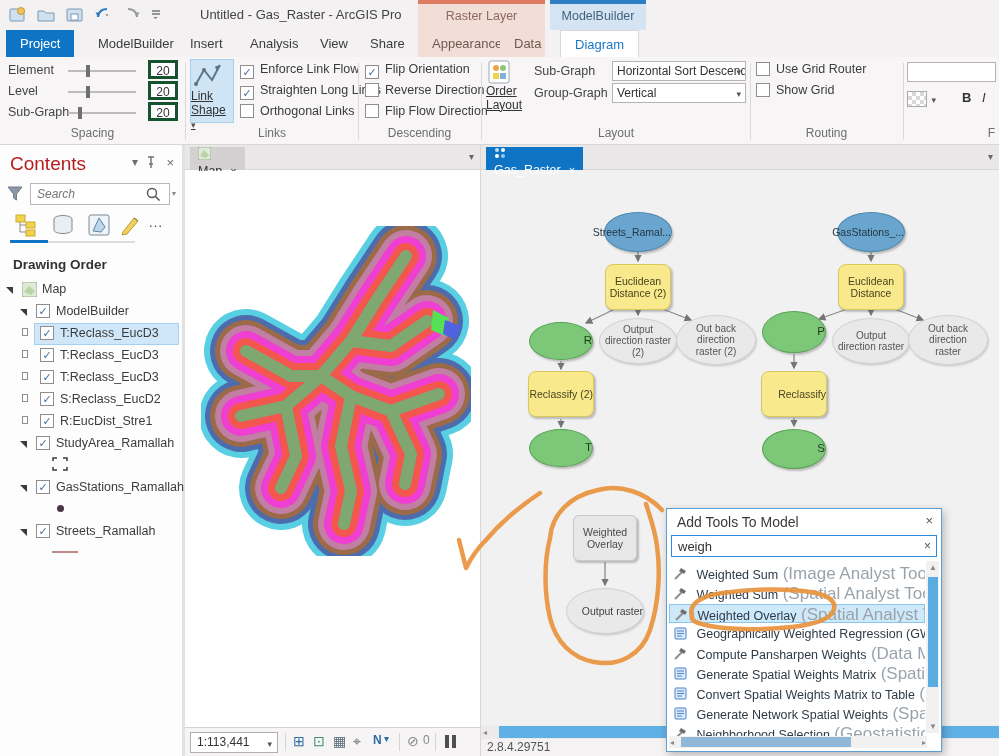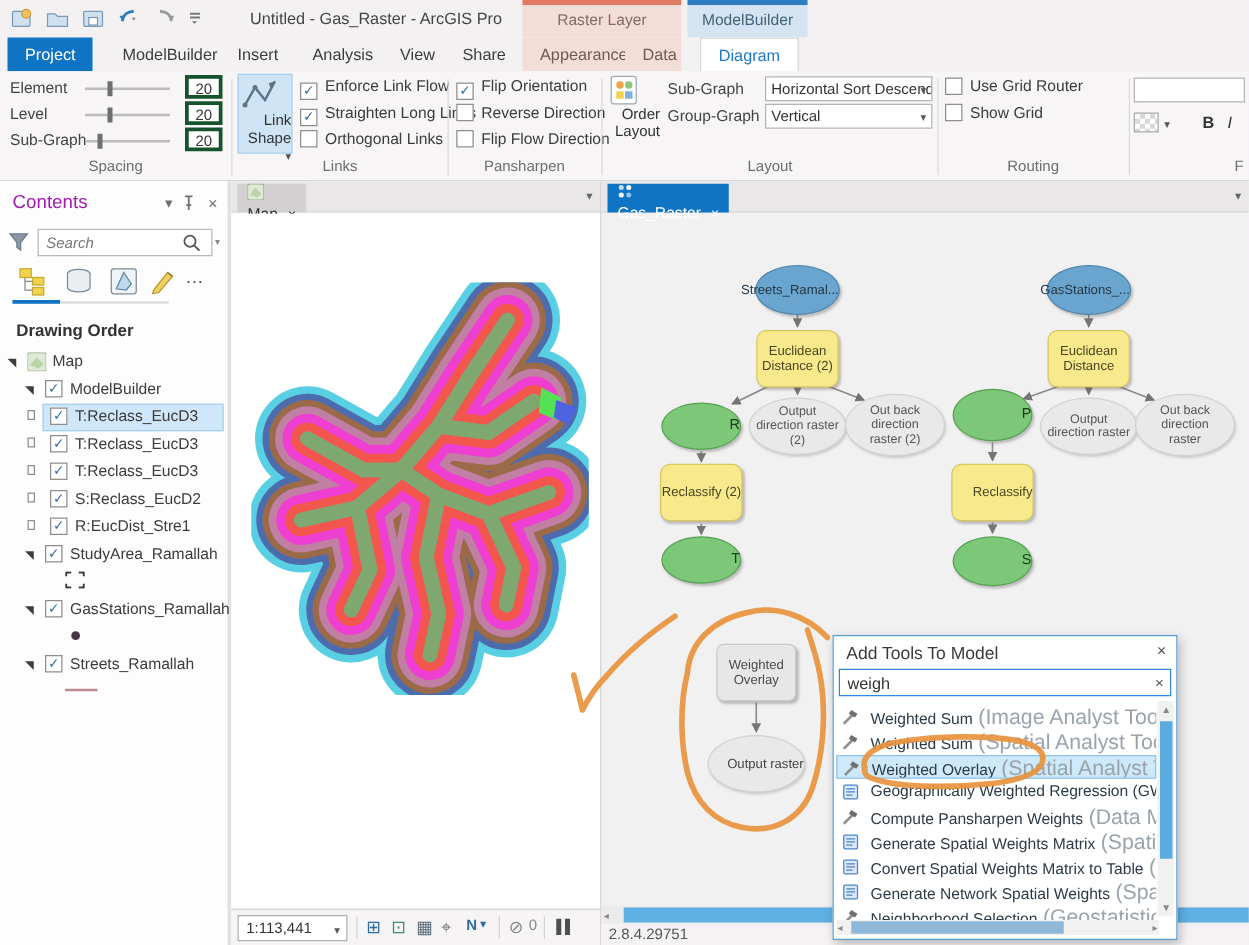--- a/index.html
+++ b/index.html
@@ -31,39 +31,39 @@
   
   #ribbon { left:0; top:57px; width:999px; height:88px; background:#f7f5f6; border-bottom:1px solid #d8d6d7; }
   .grp-label { position:absolute; bottom:4px; width:100%; text-align:center; font-size:12px; color:#6e6e6e; }
   .vsep { position:absolute; top:6px; bottom:4px; width:1px; background:#ddd9da; }
   .sp-label { font-size:12.5px; color:#444; }
   .slider { position:absolute; height:2px; background:#bdbbbc; }
   .sl-thumb { position:absolute; top:-5px; width:4px; height:12px; background:#6f6f6f; }
   .numbox { position:absolute; width:30px; height:19px; border:3px solid #14532d; background:#fff; font-size:12px; color:#333; text-align:center; line-height:17px; }
   .cbrow { position:absolute; height:16px; font-size:12.5px; color:#3c3c3c; white-space:nowrap; }
   .cb { display:inline-block; width:14px; height:14px; border:1px solid #8f8d8e; background:#fff; vertical-align:-3px; margin-right:6px; text-align:center; line-height:13px; font-size:11px; color:#3c6e9f; }
-  .bigbtn { position:absolute; text-align:right; font-size:12px; color:#333; }
+  .bigbtn { position:absolute; text-align:left; font-size:12px; color:#333;text-decoration:underline; }
   .bigbtn .blabel { line-height:1.15; }
   #linkshape-btn { background:#cfe5f6; border:1px solid #a9cfec; }
   .dd-caret { font-size:9px; color:#555; }
   .combo { position:absolute; height:20px; border:1px solid #b5b3b4; background:#fff; font-size:12px; color:#333; line-height:18px; padding:0 4px; white-space:nowrap; overflow:hidden; }
   .combo .dd-caret { position:absolute; right:4px; top:1px; }
   .ribbon-lbl { position:absolute; font-size:12.5px; color:#444; }
   #font-input { position:absolute; left:907px; top:5px; width:89px; height:20px; border:1px solid #b5b3b4; background:#fff; }
   .checker { display:inline-block; width:20px; height:16px; border:1px solid #aaa;
     background:conic-gradient(#d8d8d8 25%,#fff 0 50%,#d8d8d8 0 75%,#fff 0) 0 0/8px 8px; vertical-align:-4px; }
   .fbtn { font-size:13px; color:#333; margin-left:10px; }
 
   
   #contents-pane { left:0; top:145px; width:185px; height:611px; background:#fdfdfd; border-right:3px solid #e2e0e1; }
   #map-pane { left:185px; top:145px; width:295px; height:611px; background:#fff; }
   #model-pane { left:480px; top:145px; width:519px; height:611px; background:#f2f1f2; border-left:1px solid #d8d6d7; }
 
   
-  #contents-title { left:10px; top:8px; font-size:15px; color:#a21caf; }
+  #contents-title { left:10px; top:8px; font-size:19px; color:#b91c1c; }
   .pane-hicon { position:absolute; top:10px; color:#6f6f6f; font-size:12px; }
   #c-search { position:absolute; left:30px; top:38px; width:140px; height:22px; border:1px solid #b9b7b8; background:#fff; font-size:12px; font-style:italic; color:#8a8a8a; padding:0 22px 0 6px; }
   .ctb-ic { position:absolute; top:68px; width:26px; height:24px; }
   #ctab-underline-track { left:10px; top:96px; width:125px; height:2px; background:#dddbdc; }
   #ctab-underline { left:10px; top:95px; width:38px; height:3px; background:#1074c4; }
   #drawing-order { left:13px; top:112px; font-size:13.5px; font-weight:bold; color:#333; }
   .trow { position:absolute; left:0; width:185px; height:22px; font-size:12.5px; color:#3c3c3c; }
   .trow .lbl { position:absolute; top:3px; white-space:nowrap; }
   .exp-open { position:absolute; top:8px; width:0; height:0; border-left:7px solid transparent; border-top:7px solid #3c3c3c; }
   .exp-closed { position:absolute; top:5px; width:0; height:0; border-top:4.5px solid transparent; border-bottom:4.5px solid transparent; border-left:6px solid #fff; outline:1px solid #8f8d8e; outline-offset:-1px; }
@@ -227,21 +227,21 @@
     </div>
     <div class="vsep" style="left:358px"></div>
 
     <div class="abs" style="left:359px;top:0;width:121px;height:87px">
       <div class="cbrow" style="left:6px;top:5px">
         <span class="cb">✓</span><span>Flip Orientation</span></div>
       <div class="cbrow" style="left:6px;top:26px">
         <span class="cb"></span><span>Reverse Direction</span></div>
       <div class="cbrow" style="left:6px;top:47px">
         <span class="cb"></span><span>Flip Flow Direction</span></div>
-      <div class="grp-label">Pansharpen</div>
+      <div class="grp-label">Descending</div>
     </div>
     <div class="vsep" style="left:481px"></div>
 
     <div class="abs" style="left:482px;top:0;width:268px;height:87px">
       <div class="bigbtn" style="left:4px;top:2px;width:42px;height:64px">
         <span>
           <svg width="26" height="26">
               <rect x="3" y="2" width="20" height="22" rx="2" fill="#fff" stroke="#9aa8b5"></rect>
               <circle cx="10" cy="9" r="3" fill="#f0a24a"></circle>
               <circle cx="17" cy="9" r="3" fill="#8fc87a"></circle>

